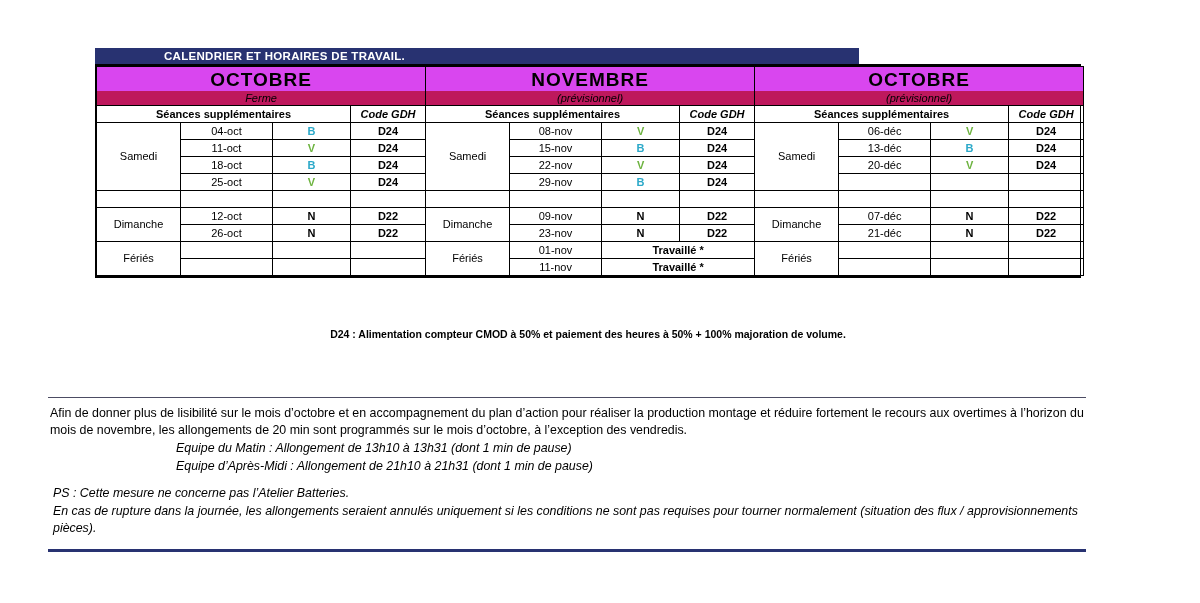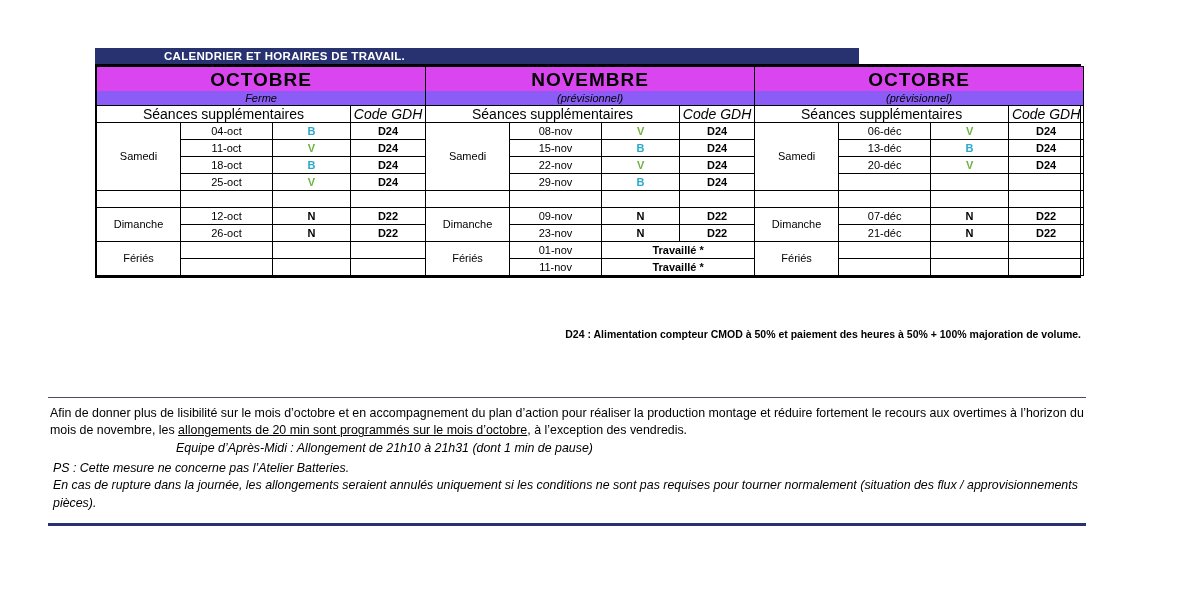--- a/index.html
+++ b/index.html
@@ -39,46 +39,46 @@
   .months { display:flex; border:1px solid #000; border-top-width:2px; border-bottom-width:2px; }
   table.month { border-collapse:collapse; width:329.4px; table-layout:fixed; }
   table.month + table.month { margin-left:-1px; }
   table.month td { border:1px solid #000; padding:0 2px; text-align:center; overflow:hidden; }
 
   tr.row-name td {
     border-bottom-style:hidden; background:#d946ef; font-size:19px; font-weight:bold;
     letter-spacing:1px; height:23px; padding-top:2px;
   }
   tr.row-status td {
-    border-top-style:hidden; background:#8b5cf6; font-style:italic; font-size:11px; height:14px;
-  }
-  tr.row-cols td { font-weight:normal; font-size:14px; height:17px;margin-left:36px; }
+    border-top-style:hidden; background:#be185d; font-style:italic; font-size:11px; height:14px;
+  }
+  tr.row-cols td { font-weight:bold; font-size:11px; height:17px;margin-left:36px; }
   .c-gdh { font-style:italic; }
 
   tr.row-data td, tr.row-sep td { height:17px; font-size:11px; }
   .t-day  { font-size:11.5px; }
   .t-code { font-weight:bold; font-size:11.5px; }
   .t-gdh  { font-weight:bold; font-size:11.5px;margin-top:48px; }
   .t-trav { font-weight:bold; }
 
   
   .legend {
-    width:986px; margin:16px 0 0 47px; text-align:right;
+    width:986px; margin:16px 0 0 47px; text-align:center;
     font-size:10.5px; font-weight:bold; line-height:1.55; white-space:pre-wrap;
   }
 
   
   .note {
     margin-top:22px; width:1038px;
     border-top:1px solid #4c4c63; border-bottom:3px solid #283271;
     padding:7px 2px 11px 2px; font-size:12.4px; line-height:1.42;
   }
-  .note .ul { text-decoration:underline; }
+  .note .ul { }
   .note .indent { margin-left:126px; font-style:italic; }
-  .note .ps { font-style:italic; margin-left:3px; margin-top:2px; }
+  .note .ps { font-style:italic; margin-left:3px; margin-top:10px; }
   .note .rupture { font-style:italic; margin-left:3px; }
 </style>
 </head>
 <body>
 
 <div class="page">
 
 
   <div class="calendar">
     <div class="cal-header">
@@ -299,20 +299,21 @@
 
     </div>
   </div>
 
   <div class="legend">
     <div>D24 : Alimentation compteur CMOD à 50% et paiement des heures à 50% + 100% majoration de volume.</div>
   </div>
 
   <div class="note" style="border-bottom-color: rgb(40, 50, 113);">
     <div><span>Afin de donner plus de lisibilité sur le mois d’octobre et en accompagnement du plan d’action pour réaliser la production montage et réduire fortement le recours aux overtimes à l’horizon du mois de novembre, les </span><span class="ul">allongements de 20 min sont programmés sur le mois d’octobre</span><span>, à l’exception des vendredis.</span></div>
+    <div class="indent">Equipe du Matin : Allongement de 13h10 à 13h31 (dont 1 min de pause)</div>
     <div class="indent">Equipe d’Après-Midi : Allongement de 21h10 à 21h31 (dont 1 min de pause)</div>
     <div class="ps">PS : Cette mesure ne concerne pas l’Atelier Batteries.</div>
     <div class="rupture">En cas de rupture dans la journée, les allongements seraient annulés uniquement si les conditions ne sont pas requises pour tourner normalement (situation des flux / approvisionnements pièces).</div>
   </div>
 
   
 
 </div>
 
 </body></html>

